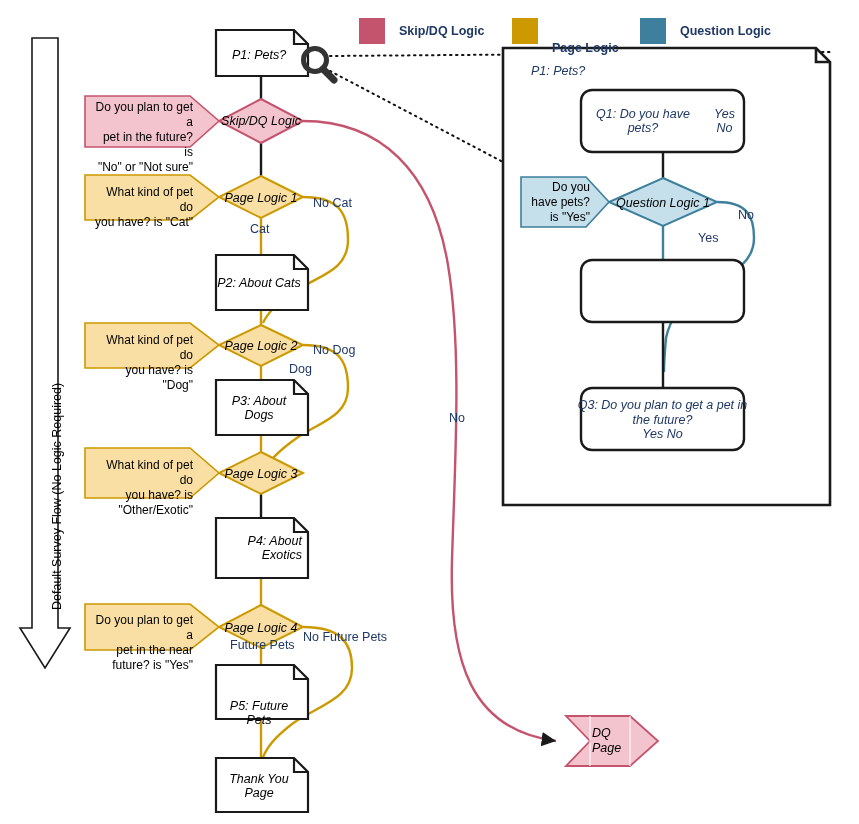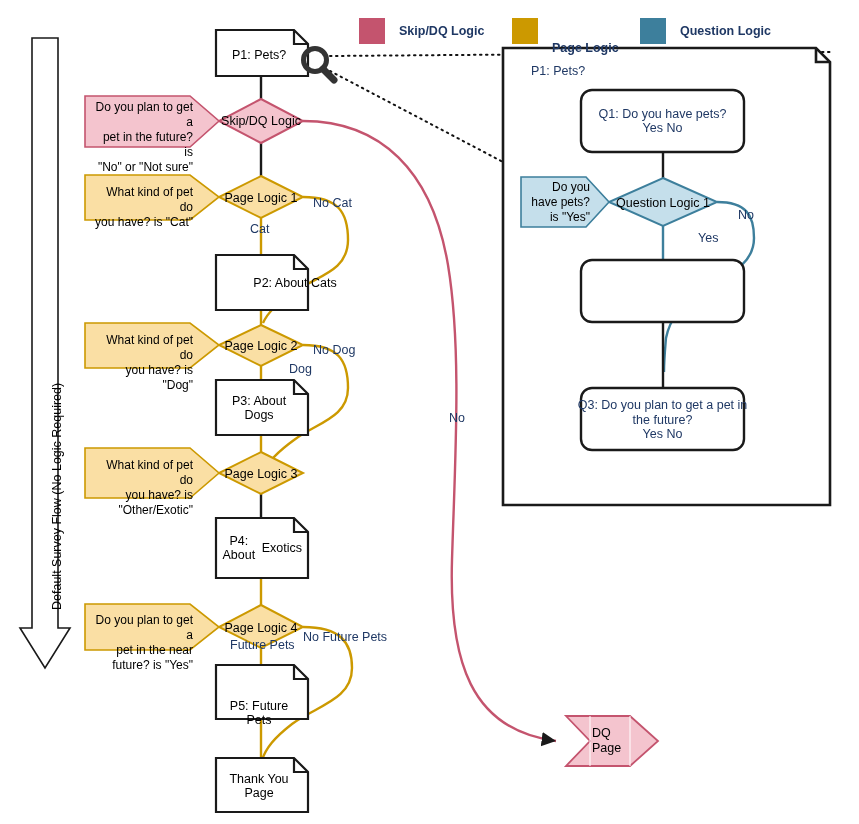--- a/index.html
+++ b/index.html
@@ -11,21 +11,21 @@
   #stage{position:absolute;left:0;top:0;width:702px;height:824px;}
   svg{position:absolute;left:0;top:0;width:859px;height:824px;overflow:visible;}
   .ctr{display:flex;align-items:center;justify-content:center;text-align:center;}
 
   
   .legend-sw{position:absolute;width:26px;height:26px;}
   .legend-tx{position:absolute;font-size:12.5px;font-weight:bold;color:#1f3864;
              white-space:nowrap;line-height:26px;}
 
   
-  .node-tx{position:absolute;color:#000;font-size:12.5px;line-height:14.5px;}
+  .node-tx{position:absolute;color:#000;font-size:12.5px;line-height:14.5px;font-style:italic;}
   .blue-tx{color:#1f3864;}
   .edge-tx{position:absolute;color:#1f3864;font-size:12.5px;white-space:nowrap;}
   .banner-tx{position:absolute;color:#000;font-size:12px;line-height:15px;text-align:right;}
 
   .vert-label{
     position:absolute;
     transform-origin:0 0;
     transform:rotate(-90deg);
     font-size:12.5px;color:#000;white-space:nowrap;
   }
@@ -221,40 +221,40 @@
   </div>
 
   <div class="node-tx ctr" style="left:212px;top:189px;width:98px;height:18px;">Page Logic 1</div>
   <div class="banner-tx" style="left:93px;top:185px;width:100px;">
     <div>What kind of pet do</div>
     <div>you have? is "Cat"</div>
   </div>
   <div class="edge-tx" style="left:250px;top:222px;">Cat</div>
   <div class="edge-tx" style="left:313px;top:196px;">No Cat</div>
 
-  <div class="node-tx ctr" style="left:216px;top:272px;width:86px;height:22px;padding-left:36px;">P2: About Cats</div>
+  <div class="node-tx ctr" style="left:216px;top:272px;width:86px;height:22px;">P2: About Cats</div>
 
   <div class="node-tx ctr" style="left:212px;top:337px;width:98px;height:18px;">Page Logic 2</div>
   <div class="banner-tx" style="left:93px;top:333px;width:100px;">
     <div>What kind of pet do</div>
     <div>you have? is "Dog"</div>
   </div>
   <div class="edge-tx" style="left:249px;top:362px;margin-left:40px;">Dog</div>
   <div class="edge-tx" style="left:313px;top:343px;">No Dog</div>
 
   <div class="node-tx ctr" style="left:216px;top:397px;width:86px;height:22px;">P3: About Dogs</div>
 
   <div class="node-tx ctr" style="left:212px;top:465px;width:98px;height:18px;text-align:right;">Page Logic 3</div>
   <div class="banner-tx" style="left:93px;top:458px;width:100px;">
     <div>What kind of pet do</div>
     <div>you have? is</div>
     <div>"Other/Exotic"</div>
   </div>
 
-  <div class="node-tx ctr" style="left:216px;top:530px;width:86px;height:36px;flex-direction:row;">
+  <div class="node-tx ctr" style="left:216px;top:530px;width:86px;height:36px;flex-direction:column;align-items:flex-end;">
     <span>P4: About</span>
     <span>Exotics</span>
   </div>
 
   <div class="node-tx ctr" style="left:212px;top:619px;width:98px;height:18px;">Page Logic 4</div>
   <div class="banner-tx" style="left:93px;top:613px;width:100px;">
     <div>Do you plan to get a</div>
     <div>pet in the near</div>
     <div>future? is "Yes"</div>
   </div>
@@ -267,21 +267,21 @@
 
   <div class="edge-tx" style="left:449px;top:411px;">No</div>
 
   <div class="node-tx" style="left:592px;top:726px;width:64px;">
     <div>DQ</div>
     <div>Page</div>
   </div>
 
   <div class="node-tx blue-tx" style="left:531px;top:64px;">P1: Pets?</div>
 
-  <div class="node-tx blue-tx ctr" style="left:581px;top:100px;width:163px;height:42px;flex-direction:column;">
+  <div class="node-tx blue-tx ctr" style="left:581px;top:100px;width:163px;height:42px;flex-direction:row;">
     <span>Q1: Do you have pets?</span>
     <span>Yes   No</span>
   </div>
 
   <div class="node-tx ctr" style="left:610px;top:194px;width:106px;height:18px;">Question Logic 1</div>
 
   <div class="banner-tx" style="left:528px;top:180px;width:62px;">
     <div>Do you</div>
     <div>have pets?</div>
     <div>is "Yes"</div>

